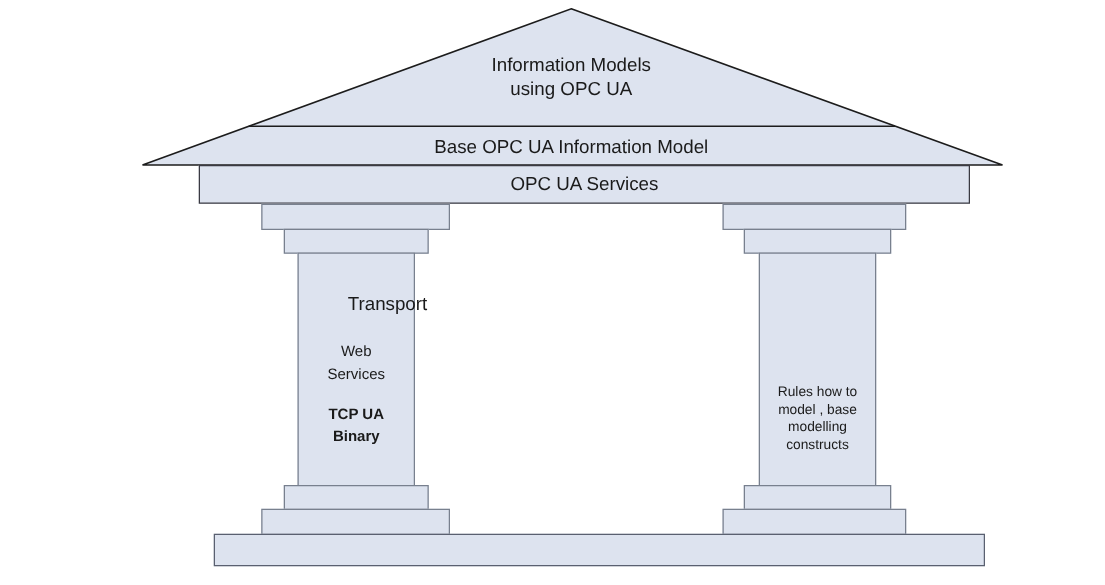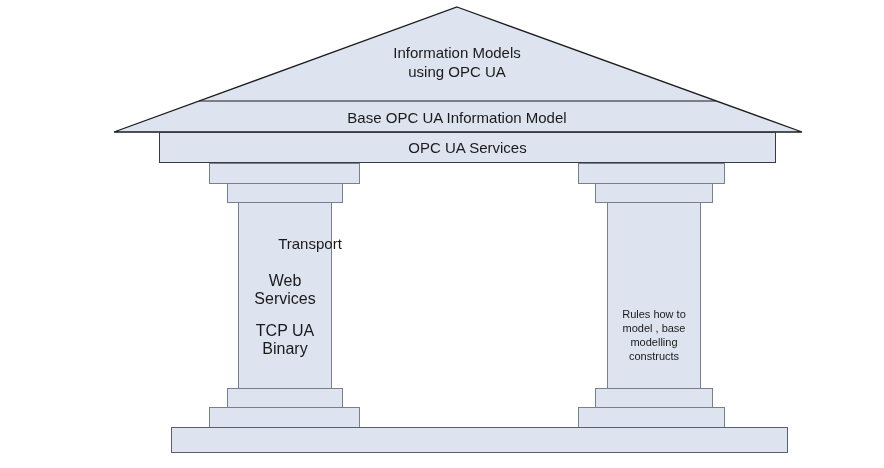--- a/index.html
+++ b/index.html
@@ -14,21 +14,21 @@
   .shape{
     position:absolute;background:#dde3ef;border:1px solid #78808e;box-sizing:border-box;
   }
   .band{
     position:absolute;background:#dde3ef;border:1px solid #3a3a42;box-sizing:border-box;
     display:flex;align-items:center;justify-content:center;
   }
   .roof-text{font-size:15px;line-height:19px;}
   .band-text{font-size:15px;}
   .pillar-title{font-size:15px;line-height:20px;padding-left:25px;}
-  .pillar-sub{font-size:16px;line-height:18px;}
+  .pillar-sub{font-size:12px;line-height:18px;}
   .pillar-desc{font-size:11px;line-height:14px;}
   .shaft-block{position:absolute;left:0;width:100%;text-align:center;}
 </style>
 </head>
 <body>
 
 <div id="stage">
 
   <svg class="abs" style="left:0;top:0;" width="884" height="140" viewBox="0 0 884 140">
     <polygon points="457,7 802,132 114,132" fill="#dde3ef" stroke="#1c1c1c" stroke-width="1.3"></polygon>
@@ -43,21 +43,21 @@
   <div class="band band-text" style="left:159px;top:132px;width:617px;height:31px;">
     <span>OPC UA Services</span>
   </div>
 
   <div class="shape" style="left:209px;top:163px;width:151px;height:21px;"></div>
   <div class="shape" style="left:227px;top:183px;width:116px;height:20px;"></div>
   <div class="shape" style="left:238px;top:202px;width:94px;height:187px;">
     <div class="shaft-block pillar-title" style="top:31px;">Transport</div>
     <div class="shaft-block pillar-sub pre" style="top:69px;">Web
 Services</div>
-    <div class="shaft-block pillar-sub pre" style="top:119px;">TCP UA
+    <div class="shaft-block pillar-sub pre" style="top:119px;font-weight:bold;">TCP UA
 Binary</div>
   </div>
   <div class="shape" style="left:227px;top:388px;width:116px;height:20px;"></div>
   <div class="shape" style="left:209px;top:407px;width:151px;height:21px;"></div>
 
   <div class="shape" style="left:578px;top:163px;width:147px;height:21px;"></div>
   <div class="shape" style="left:595px;top:183px;width:118px;height:20px;"></div>
   <div class="shape" style="left:607px;top:202px;width:94px;height:187px;">
     <div class="shaft-block pillar-desc pre" style="top:104px;">Rules how to
 model , base

